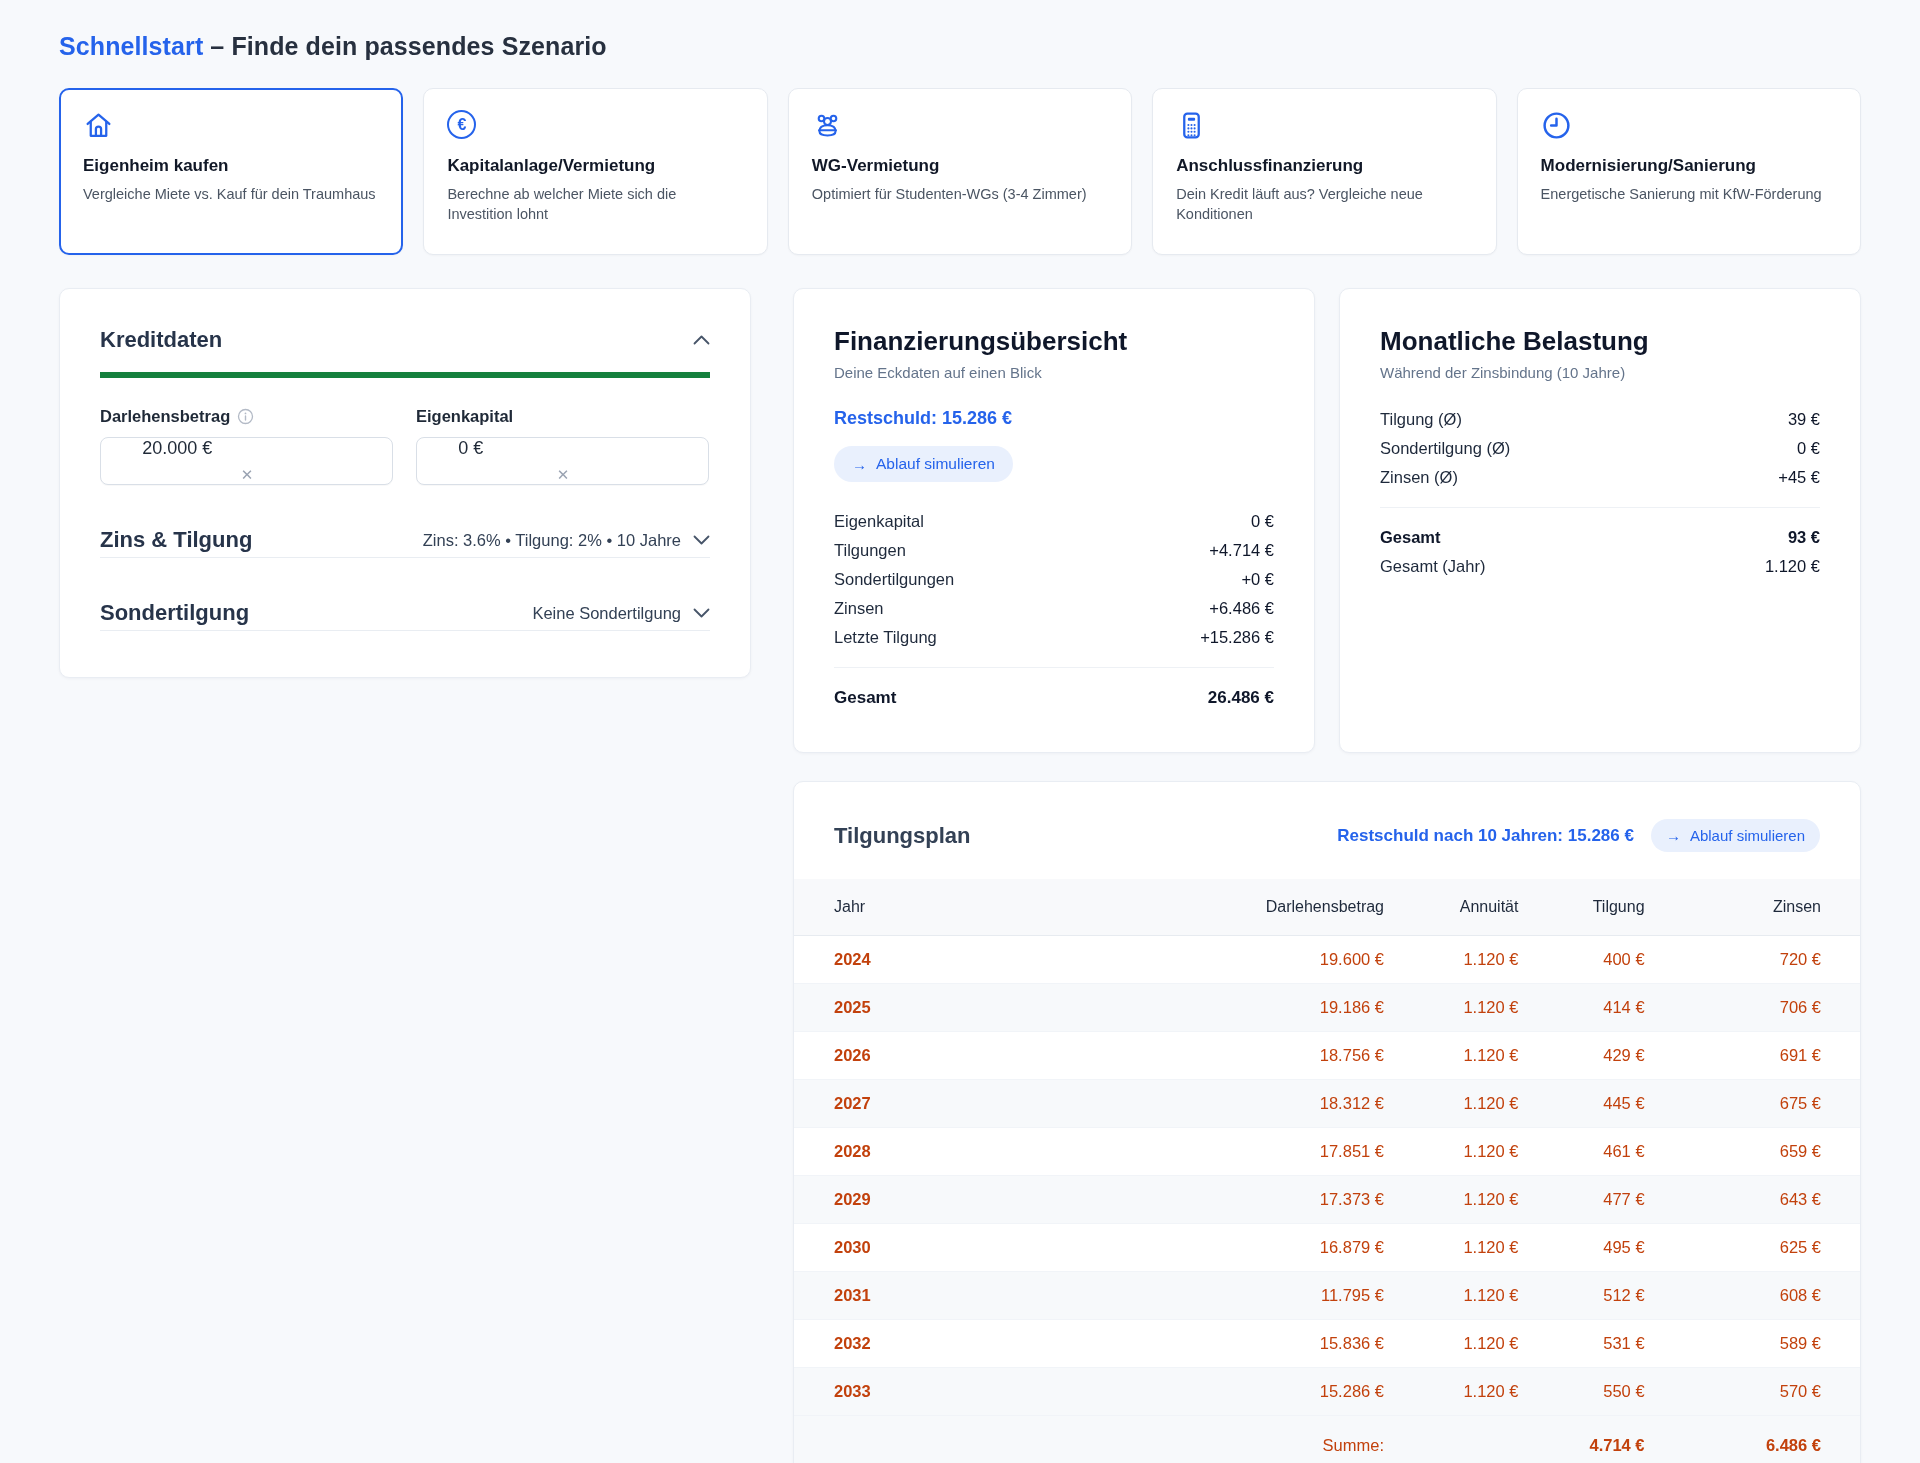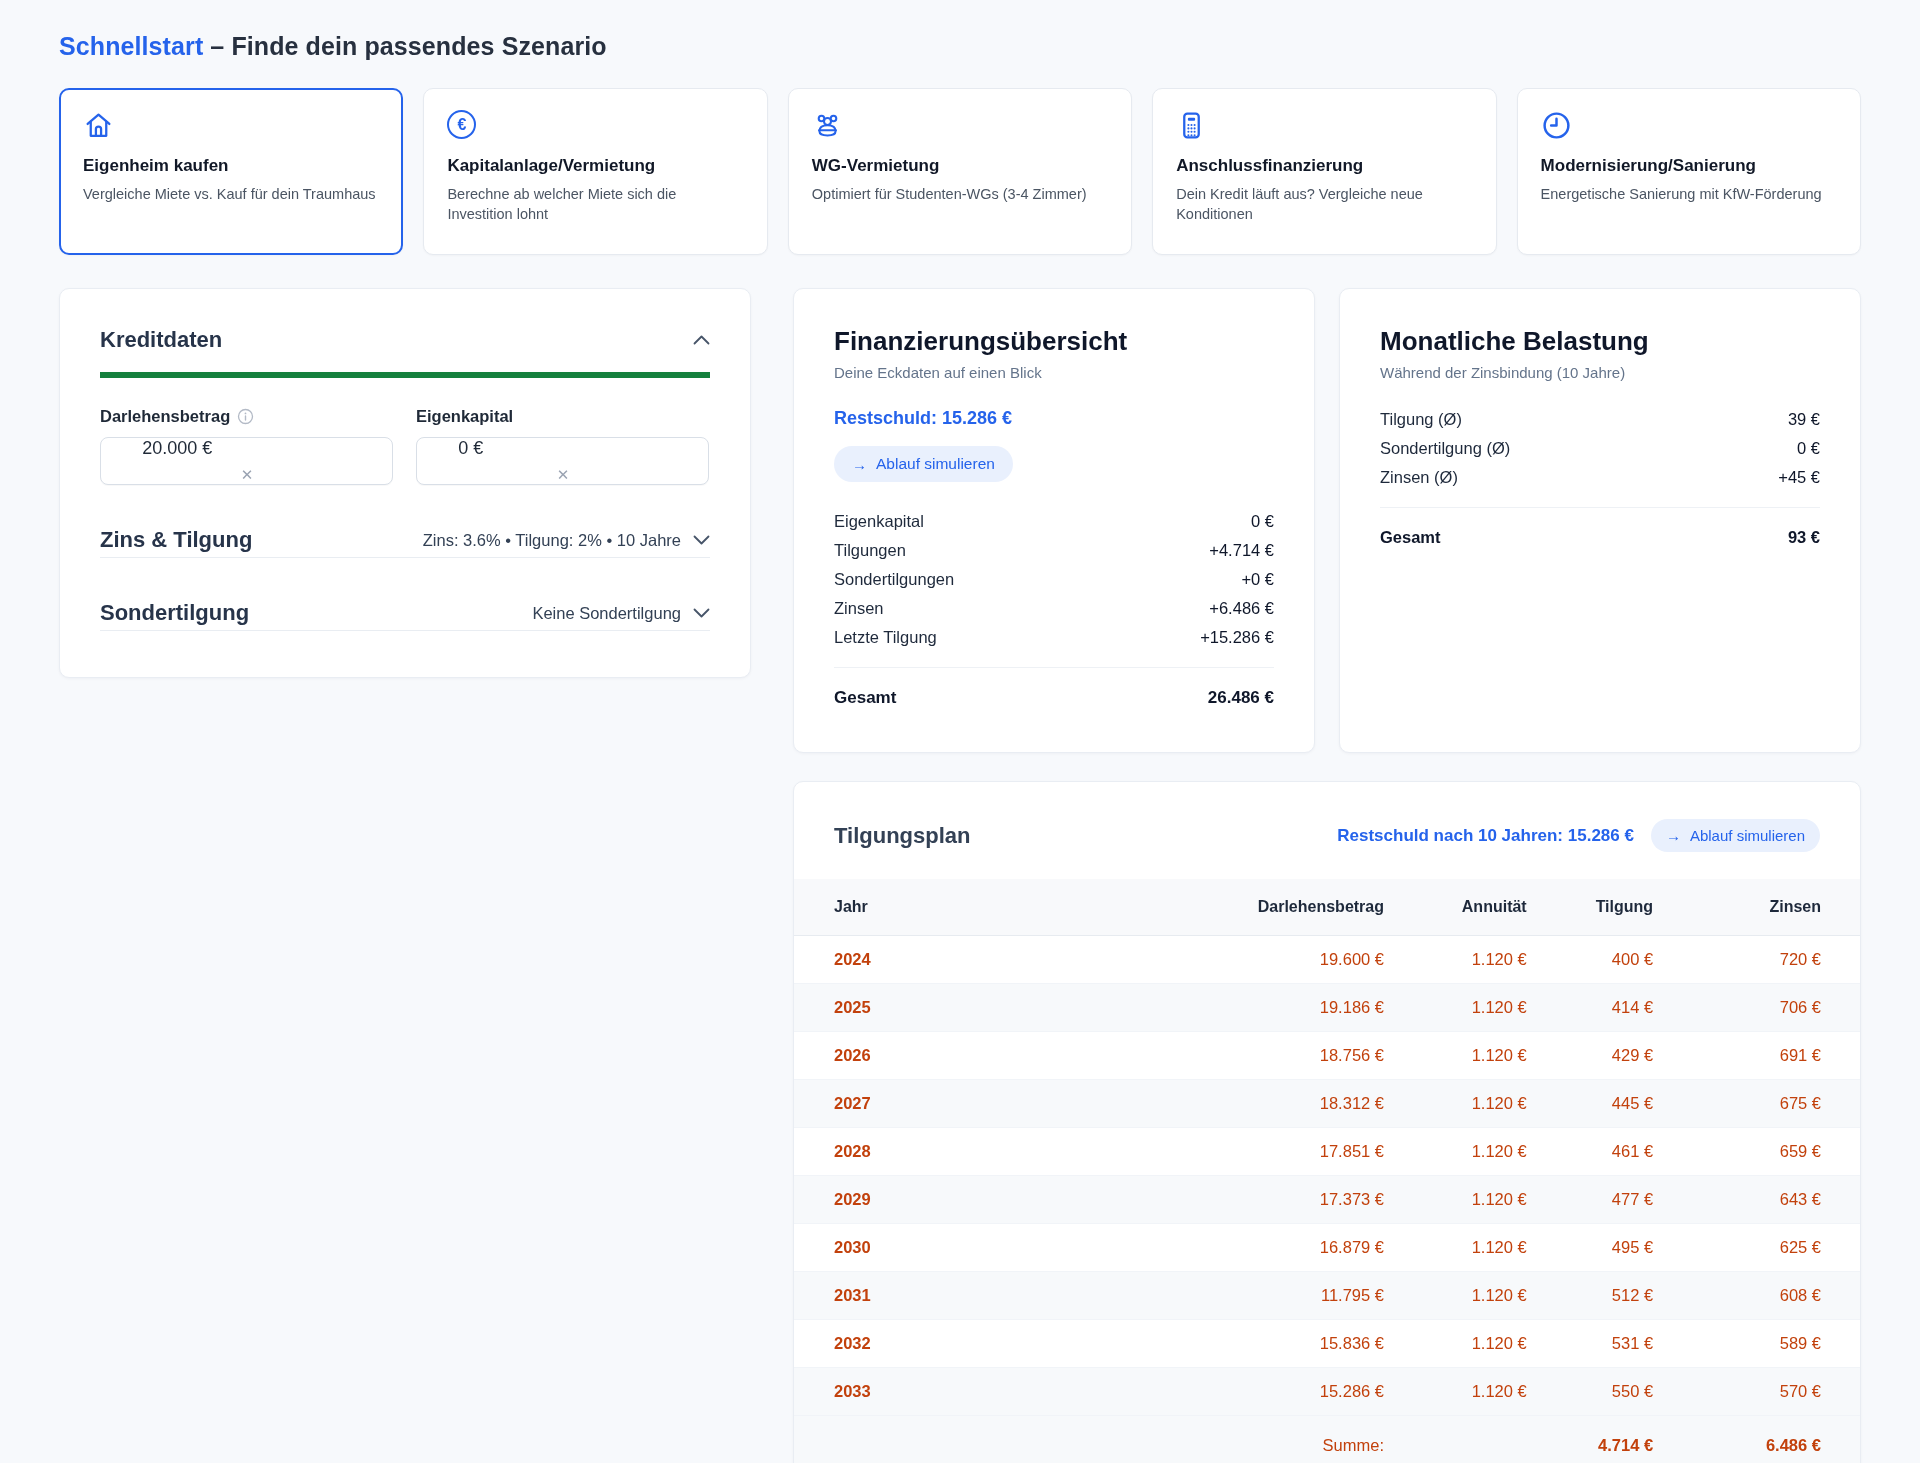--- a/index.html
+++ b/index.html
@@ -98,21 +98,21 @@
   
   .plan-card { margin-top:28px; padding:37px 0 14px; overflow:hidden; }
   .plan-head { display:flex; align-items:center; justify-content:space-between; padding:0 40px; }
   .plan-head h2 { font-size:22px; font-weight:700; color:#334155; }
   .plan-head-right { display:flex; align-items:center; gap:17px; }
   .plan-note { font-size:17px; font-weight:700; color:#2563eb; cursor:pointer; }
   .plan-head-right .chip { margin-top:0; padding:8px 15px; font-size:15px; }
 
   table.plan { width:100%; border-collapse:collapse; margin-top:27px; }
   table.plan th {
-    background:#f8f9fb; font-size:16px; font-weight:700; color:#1e293b;
+    background:#f8f9fb; font-size:16px; font-weight:400; color:#1e293b;
     padding:19px 0; text-align:right; border-bottom:1px solid #e7ebf0;
   }
   table.plan th.c-jahr { text-align:left; padding-left:40px; width:190px; }
   table.plan th.c-darl { width:400px; }
   table.plan th.c-last, table.plan td.c-last { padding-right:39px; }
   table.plan td { font-size:16.5px; color:#c2410c; padding:14px 0; text-align:right; }
   table.plan td.c-jahr { text-align:left; padding-left:40px; font-weight:700; }
   table.plan tbody tr { border-bottom:1px solid #f1f4f8; }
   table.plan tbody tr.stripe { background:#f7f9fb; }
   table.plan tfoot tr { background:#f7f9fb; border-top:1px solid #e7ebf0; border-bottom:1px solid #e7ebf0; }
@@ -311,20 +311,24 @@
                 <span>Zinsen (Ø)</span>
                 <span class="val">+45 €</span>
               </div>
             </div>
           <div class="divider"></div>
           <div class="kv-rows totals" style="margin-top:15px;">
               <div class="kv bold">
                 <span>Gesamt</span>
                 <span class="val">93 €</span>
               </div>
+              <div class="kv">
+                <span>Gesamt (Jahr)</span>
+                <span class="val">1.120 €</span>
+              </div>
             </div>
         </section>
 
       </div>
 
       <section class="card plan-card">
         <div class="plan-head">
           <h2>Tilgungsplan</h2>
           <div class="plan-head-right">
             <span class="plan-note">Restschuld nach 10 Jahren: 15.286 €</span>

